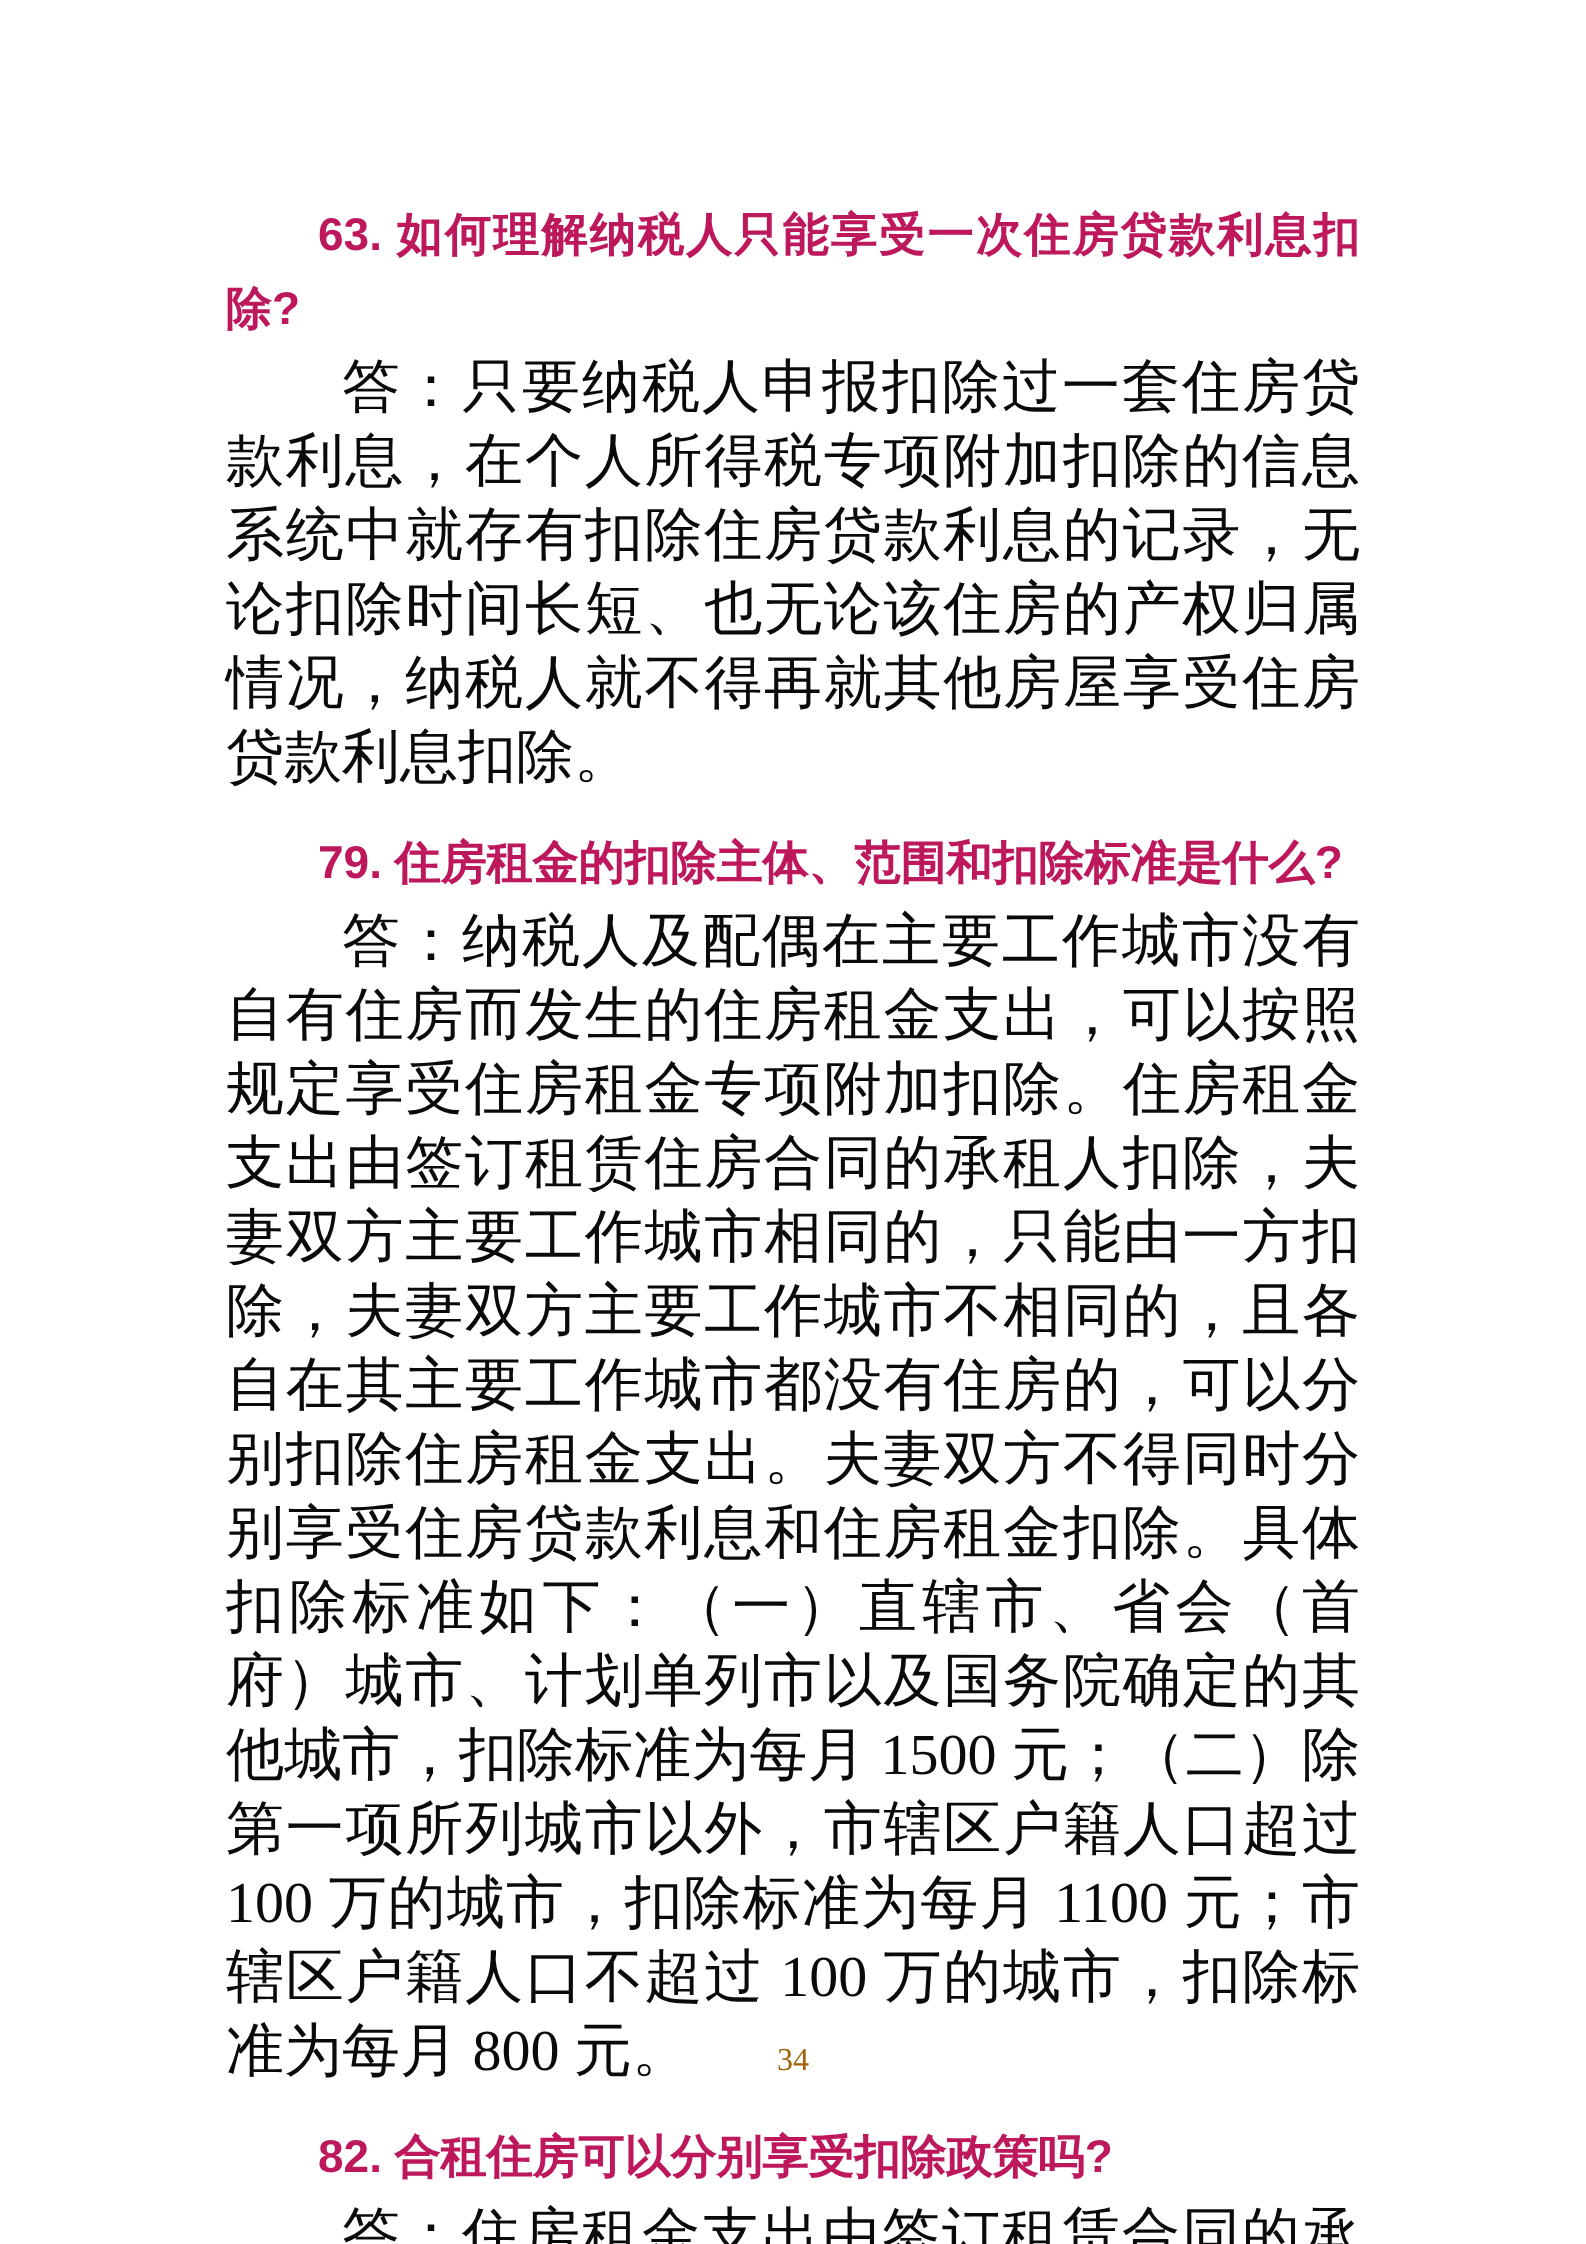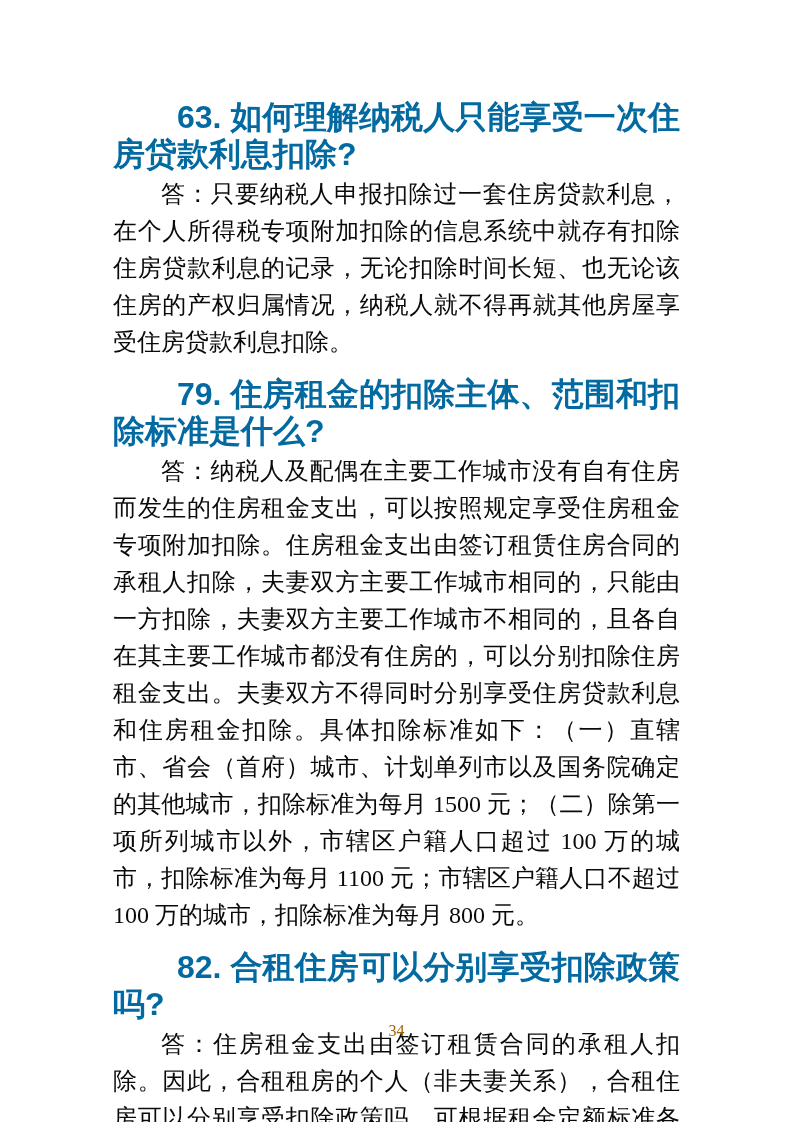--- a/index.html
+++ b/index.html
@@ -20,30 +20,30 @@
   .content {
     position: absolute;
     left: 113px;
     top: 99px;
     width: 567px;
   }
   .faq-section { margin: 0; }
   .heading {
     font-family: "Liberation Sans", sans-serif;
     font-weight: bold;
-    font-size: 32px;
+    font-size: 23px;
     line-height: 37px;
-    color: #0369a1;
+    color: #be185d;
     margin: 15px 0 3px 0;
     text-indent: 2em;
     text-align: justify;
   }
   .faq-section:first-child .heading { margin-top: 0; }
   .answer {
-    font-size: 24px;
+    font-size: 29px;
     line-height: 37px;
     margin: 0;
     text-indent: 2em;
     text-align: justify;
     text-justify: inter-ideograph;
     font-weight: normal;
   }
   .page-number {
     position: absolute;
     top: 1022px;

